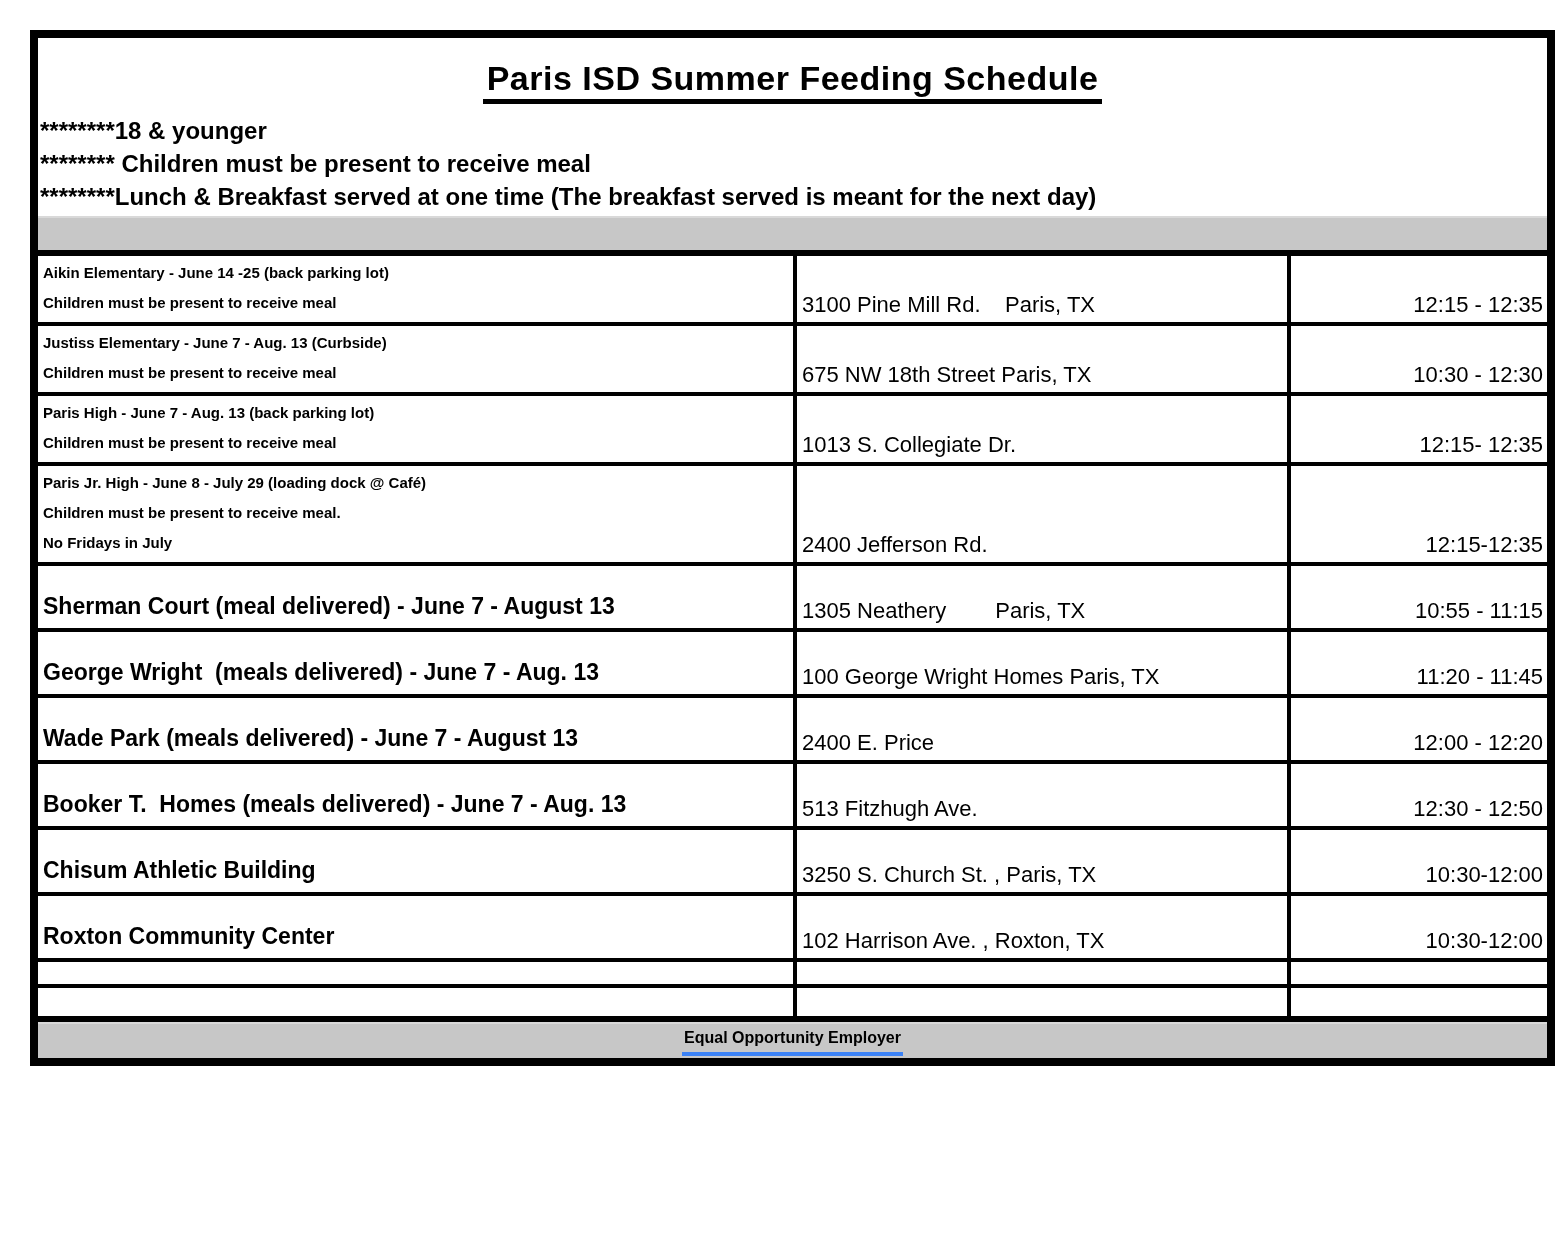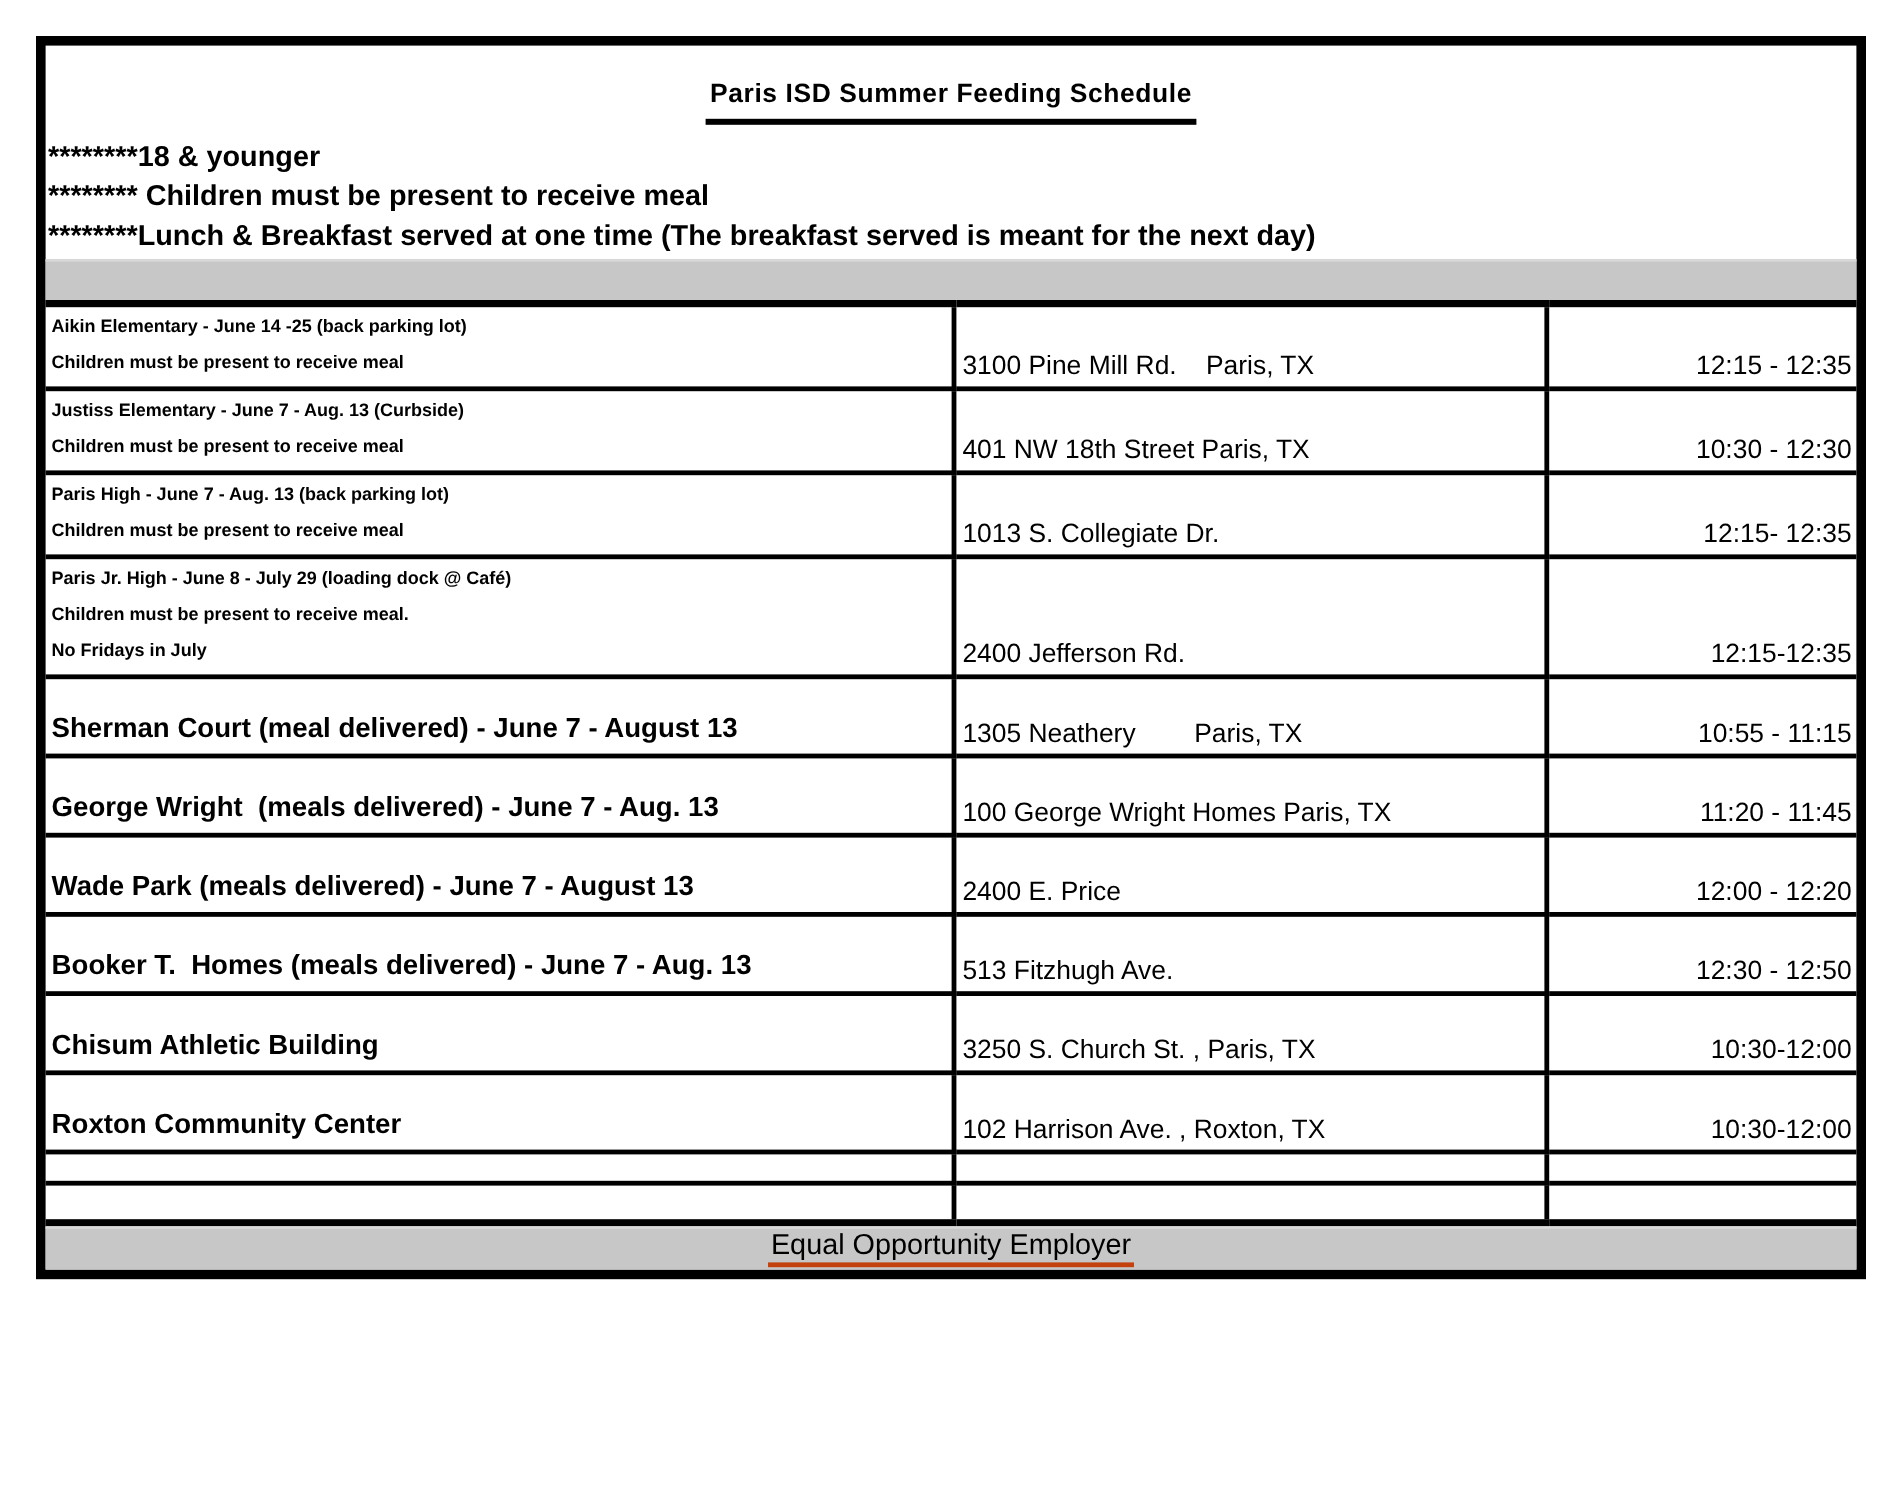--- a/index.html
+++ b/index.html
@@ -24,21 +24,21 @@
     border: 8px solid #000000;
     background: #ffffff;
   }
   .title-wrap {
     padding-top: 20px;
     text-align: center;
     height: 52px;
   }
   .title-text {
     display: inline-block;
-    font-size: 22px;
+    font-size: 34px;
     font-weight: bold;
     line-height: 40px;
     letter-spacing: 0.5px;
     border-bottom: 5px solid #000000;
     padding: 0 4px 1px 4px;
   }
   .notes {
     padding: 4px 0 0 2px;
   }
   .note-line {
@@ -99,24 +99,24 @@
   tr.row-empty-2 { height: 33px; }
 
   .footer-bar {
     height: 34px;
     background: #c7c7c7;
     border-top: 2px solid #d9d9d9;
     text-align: center;
   }
   .footer-text {
     display: inline-block;
-    font-size: 24px;
-    font-weight: normal;
+    font-size: 16px;
+    font-weight: bold;
     line-height: 28px;
-    border-bottom: 4px solid #c2410c;
+    border-bottom: 4px solid #3b82f6;
     padding: 0 2px;
   }
 </style>
 </head>
 <body>
 
 <div class="canvas">
   <div class="frame">
 
     <div class="title-wrap">
@@ -140,21 +140,21 @@
       <tbody>
         <tr class="row-detail">
           <td class="site">Aikin Elementary - June 14 -25 (back parking lot)
 Children must be present to receive meal</td>
           <td class="addr">3100 Pine Mill Rd.    Paris, TX</td>
           <td class="time">12:15 - 12:35</td>
         </tr>
         <tr class="row-detail">
           <td class="site">Justiss Elementary - June 7 - Aug. 13 (Curbside)
 Children must be present to receive meal</td>
-          <td class="addr">401 NW 18th Street Paris, TX</td>
+          <td class="addr">675 NW 18th Street Paris, TX</td>
           <td class="time">10:30 - 12:30</td>
         </tr>
         <tr class="row-detail">
           <td class="site">Paris High - June 7 - Aug. 13 (back parking lot)
 Children must be present to receive meal</td>
           <td class="addr">1013 S. Collegiate Dr.</td>
           <td class="time">12:15- 12:35</td>
         </tr>
         <tr class="row-tall">
           <td class="site">Paris Jr. High - June 8 - July 29 (loading dock @ Café)

